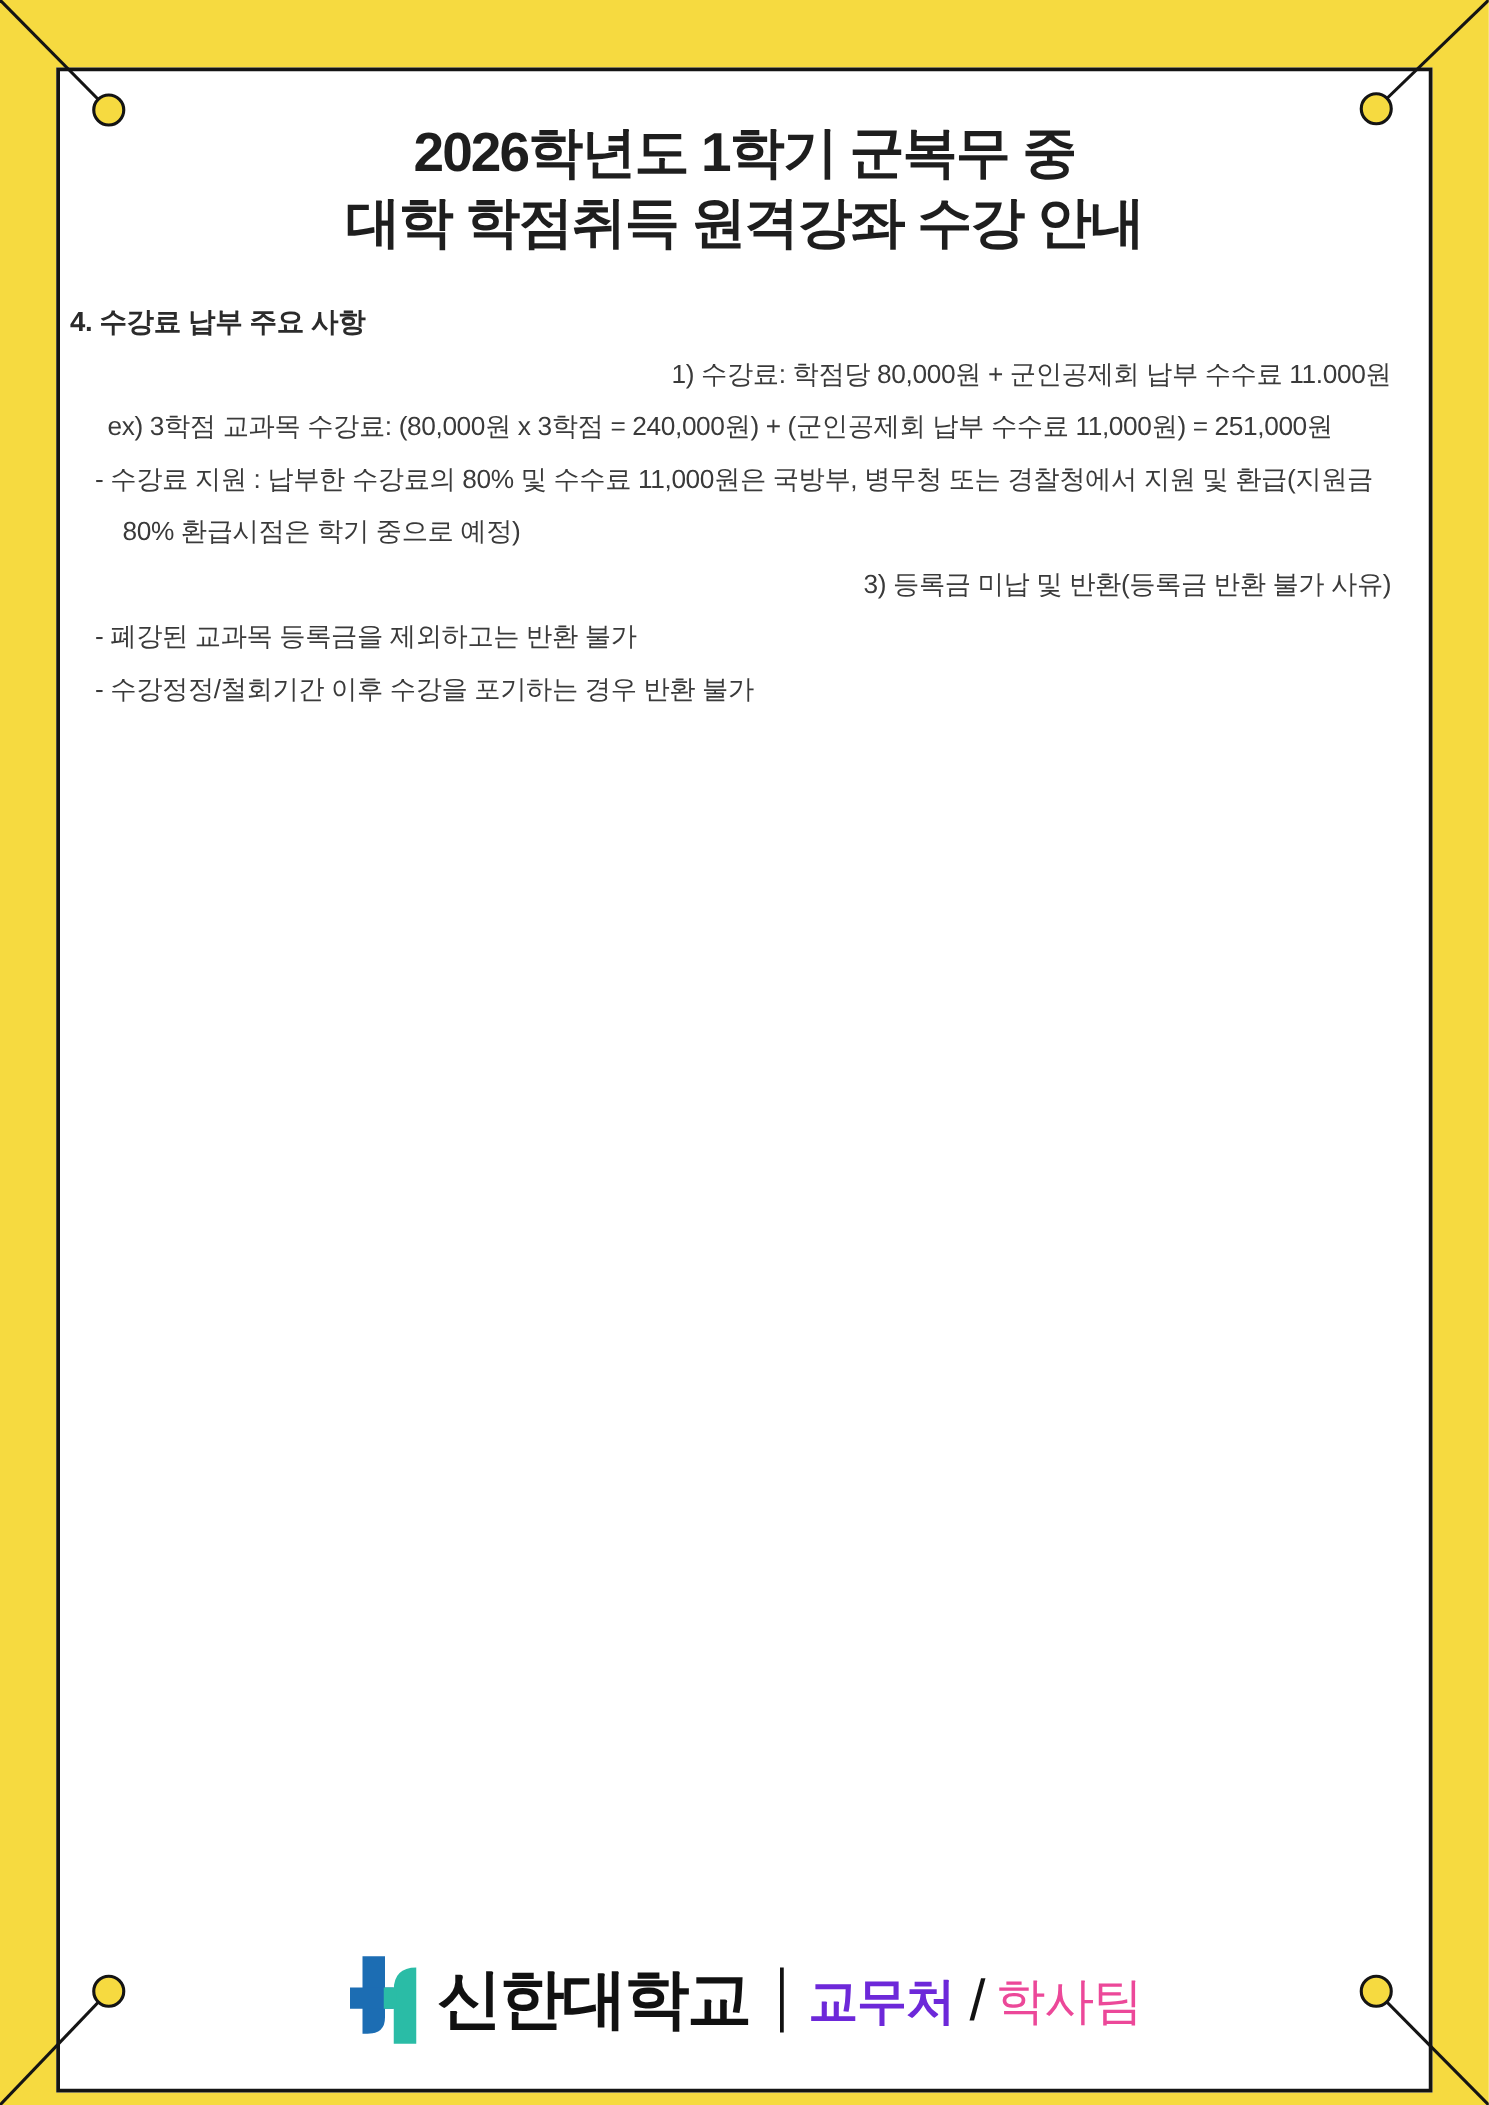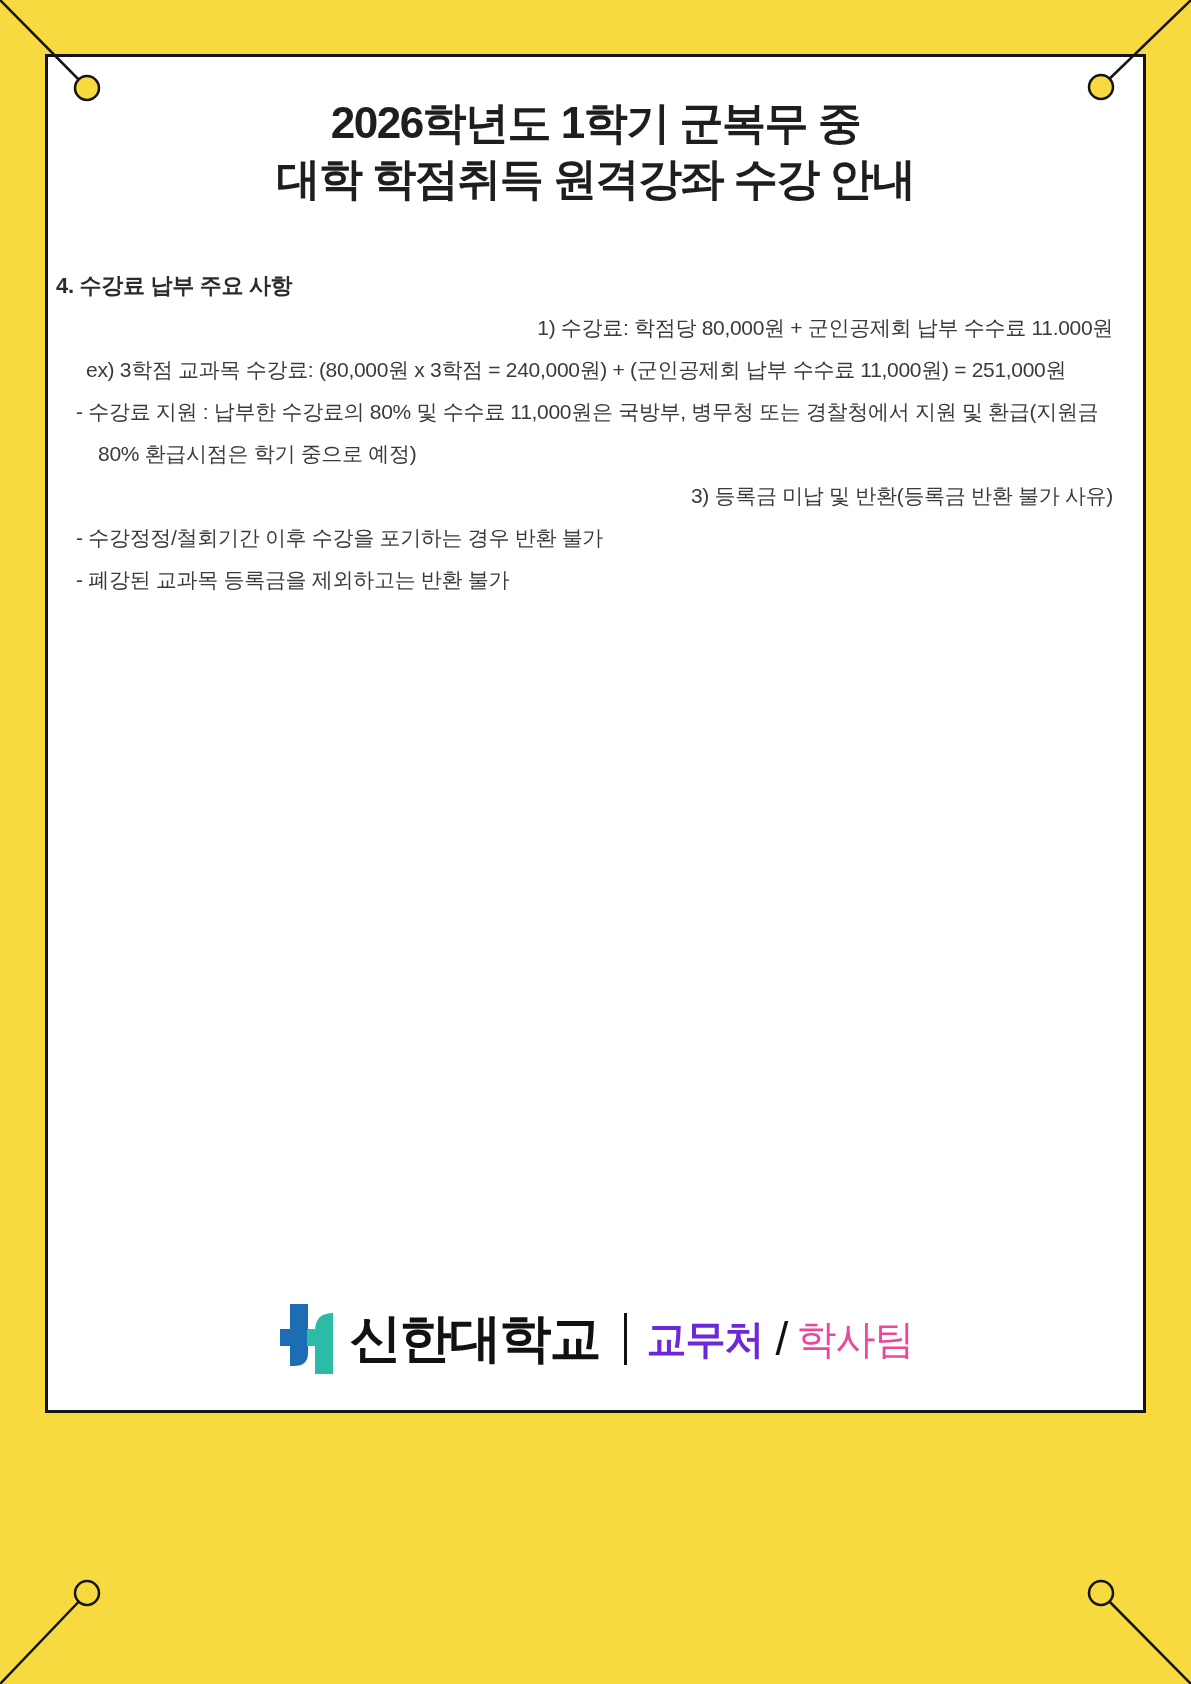--- a/index.html
+++ b/index.html
@@ -6,42 +6,42 @@
   body {
     width: 1191px; height: 1684px;
     background: #F6DA40;
     position: relative;
     overflow: hidden;
     font-family: "Liberation Sans", "DejaVu Sans", sans-serif;
   }
   .panel {
     position: absolute;
     left: 45px; top: 54px;
-    width: 1101px; height: 1359px;
+    width: 1101px; height: 1620px;
     box-sizing: border-box;
     background: #ffffff;
     border: 3px solid #141414;
   }
   .corner-overlay {
     position: absolute;
     left: 0; top: 0;
     width: 1191px; height: 1684px;
     pointer-events: none;
   }
   .title-block {
     margin-top: 38px;
     text-align: center;
     font-size: 44px;
     font-weight: 900;
     color: #1e1e1e;
     letter-spacing: -1.5px;
     line-height: 56px;
   }
   .content-block {
-    margin-top: 68px;
+    margin-top: 40px;
     margin-left: 8px;
     margin-right: 30px;
     font-size: 21px;
     color: #3a3a3a;
     letter-spacing: -0.3px;
   }
   .section-heading {
     font-weight: 600;
     color: #2b2b2b;
     font-size: 22px;
@@ -106,22 +106,22 @@
     <div>대학 학점취득 원격강좌 수강 안내</div>
   </div>
 
   <div class="content-block">
     <div class="section-heading">4. 수강료 납부 주요 사항</div>
     <div class="content-line indent-item">1) 수강료: 학점당 80,000원 + 군인공제회 납부 수수료 11.000원</div>
     <div class="content-line indent-example">ex) 3학점 교과목 수강료: (80,000원 x 3학점 = 240,000원) + (군인공제회 납부 수수료 11,000원) = 251,000원</div>
     <div class="content-line indent-dash">- 수강료 지원 : 납부한 수강료의 80% 및 수수료 11,000원은 국방부, 병무청 또는 경찰청에서 지원 및 환급(지원금</div>
     <div class="content-line indent-continuation">80% 환급시점은 학기 중으로 예정)</div>
     <div class="content-line indent-item">3) 등록금 미납 및 반환(등록금 반환 불가 사유)</div>
+    <div class="content-line indent-dash">- 폐강된 교과목 등록금을 제외하고는 반환 불가</div>
     <div class="content-line indent-dash">- 수강정정/철회기간 이후 수강을 포기하는 경우 반환 불가</div>
-    <div class="content-line indent-dash">- 폐강된 교과목 등록금을 제외하고는 반환 불가</div>
   </div>
 
   <div class="footer">
     <svg class="logo-mark" viewBox="0 0 56 74" xmlns="http://www.w3.org/2000/svg">
       <path fill="#1C6DB3" d="M12 2 H30 V51 Q30 64 16 64 H12 Z"></path>
       <rect fill="#1C6DB3" x="2" y="27" width="35" height="17"></rect>
       <path fill="#2ABCA6" d="M37 29 Q37 11 55 11 V72 H37 Z"></path>
       <rect fill="#2ABCA6" x="29" y="27" width="10" height="17"></rect>
     </svg>
     <span class="uni-name">신한대학교</span>

